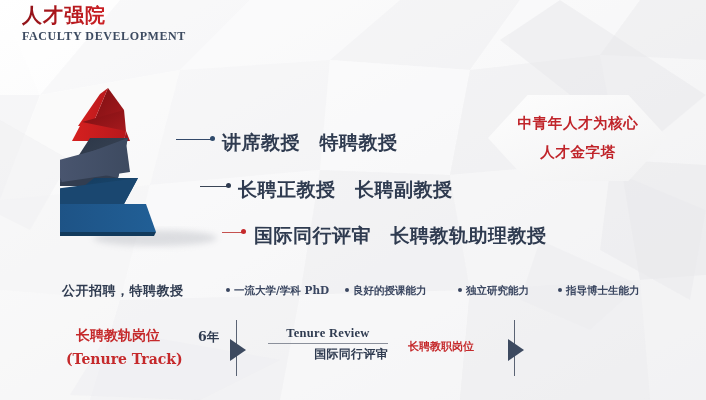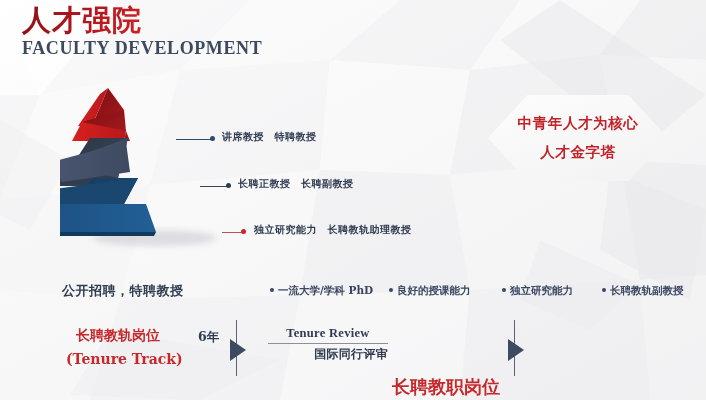--- a/index.html
+++ b/index.html
@@ -13,43 +13,43 @@
     background:
       linear-gradient(135deg,#fbfbfc 0%,#f2f2f4 55%,#ececed 100%);
   }
 
   
   .bgfacets{position:absolute;inset:0;width:706px;height:400px;pointer-events:none;}
 
   
   .header{position:absolute;left:22px;top:5px;}
   .title-cn{
-    font-size:29px;font-weight:700;letter-spacing:1px;line-height:1.05;
+    font-size:20px;font-weight:700;letter-spacing:1px;line-height:1.05;
     font-family:"DejaVu Serif","Liberation Serif",serif;
     background:linear-gradient(100deg,#8d1218 0%,#b3171c 28%,#d8262a 62%,#e23b34 100%);
     -webkit-background-clip:text;background-clip:text;
     color:transparent;-webkit-text-fill-color:transparent;
     white-space:nowrap;
   }
   .title-en{
     margin-top:3px;
-    font-size:18px;font-weight:700;letter-spacing:.6px;
+    font-size:12px;font-weight:700;letter-spacing:.6px;
     color:#3c4a60;
     font-family:"Liberation Serif","DejaVu Serif",serif;
     white-space:nowrap;
   }
 
   
   .pyramid{position:absolute;left:60px;top:86px;width:200px;height:170px;}
   .pyramid svg{display:block;}
 
   
   .tier-label{
     position:absolute;white-space:nowrap;
-    font-size:10px;font-weight:700;color:#2f3b50;
+    font-size:19px;font-weight:700;color:#2f3b50;
     font-family:Liberation Serif, serif;
     letter-spacing:.5px;
   }
   .connector{position:absolute;height:1px;}
   .dot{position:absolute;width:5px;height:5px;border-radius:50%;}
 
   
   .callout{
     position:absolute;left:488px;top:95px;width:180px;height:86px;
   }
@@ -71,21 +71,21 @@
 
   
   .criteria{position:absolute;left:0;top:282px;width:706px;height:20px;}
   .crit-head{
     position:absolute;left:62px;top:0;font-size:13px;font-weight:700;
     color:#2f3b50;white-space:nowrap;
     font-family:"DejaVu Serif","Liberation Serif",serif;letter-spacing:.5px;
   }
   .crit-item{
     position:absolute;top:2px;font-size:10.5px;font-weight:700;color:#3a4660;
-    white-space:nowrap;font-family:"DejaVu Serif","Liberation Serif",serif;margin-left:44px;
+    white-space:nowrap;font-family:"DejaVu Serif","Liberation Serif",serif;
   }
   .crit-item .bullet{
     display:inline-block;width:4px;height:4px;border-radius:50%;
     background:#3a4660;vertical-align:middle;margin-right:4px;
     position:relative;top:-1px;
   }
 
   
   .flow{position:absolute;left:0;top:318px;width:706px;height:62px;}
   .flow-red{
@@ -235,21 +235,21 @@
   <div class="connector" style="left:176px;top:139px;width:38px;background:#33496a;"></div>
   <div class="dot" style="left:210px;top:136px;background:#2f4a6b;"></div>
   <div class="tier-label" style="left:222px;top:130px;">讲席教授　特聘教授</div>
 
   <div class="connector" style="left:200px;top:186px;width:30px;background:#3a4556;"></div>
   <div class="dot" style="left:226px;top:183px;background:#2f3b50;"></div>
   <div class="tier-label" style="left:238px;top:177px;">长聘正教授　长聘副教授</div>
 
   <div class="connector" style="left:222px;top:232px;width:22px;background:#c5514f;"></div>
   <div class="dot" style="left:241px;top:229px;background:#c5292b;"></div>
-  <div class="tier-label" style="left:254px;top:223px;">独立研究能力　长聘教轨助理教授</div>
+  <div class="tier-label" style="left:254px;top:223px;">国际同行评审　长聘教轨助理教授</div>
 
   <div class="callout">
     <div class="shell"></div>
     <div class="txt">
       <span>中青年人才为核心</span>
       <span>人才金字塔</span>
     </div>
   </div>
 
   <div class="criteria">
@@ -257,38 +257,38 @@
     <div class="crit-item" style="left:226px;">
       <span class="bullet"></span><span>一流大学/学科 PhD</span>
     </div>
     <div class="crit-item" style="left:345px;">
       <span class="bullet"></span><span>良好的授课能力</span>
     </div>
     <div class="crit-item" style="left:458px;">
       <span class="bullet"></span><span>独立研究能力</span>
     </div>
     <div class="crit-item" style="left:558px;">
-      <span class="bullet"></span><span>长聘教轨副教授</span>
+      <span class="bullet"></span><span>指导博士生能力</span>
     </div>
   </div>
 
   <div class="flow">
     <div class="flow-red" style="left:76px;top:9px;font-size:14px;">长聘教轨岗位</div>
     <div class="flow-red" style="left:66px;top:33px;font-size:14px;">(Tenure Track)</div>
     <div class="flow-dark" style="left:198px;top:11px;font-size:12.5px;">6年</div>
 
     <div class="vrule" style="left:236px;top:2px;height:56px;"></div>
     <div class="arrow" style="left:230px;top:21px;"></div>
 
     <div class="review" style="left:268px;top:8px;width:120px;">
       <div class="top">Tenure Review</div>
       <div class="hr"></div>
       <div class="bot">国际同行评审</div>
     </div>
 
-    <div class="flow-red" style="left:392px;top:21px;font-size:18px;margin-top:36px;">长聘教职岗位</div>
+    <div class="flow-red" style="left:408px;top:21px;font-size:11px;">长聘教职岗位</div>
 
     <div class="vrule" style="left:514px;top:2px;height:56px;"></div>
     <div class="arrow" style="left:508px;top:21px;"></div>
 
   </div>
 
 </div>
 
 </body></html>

